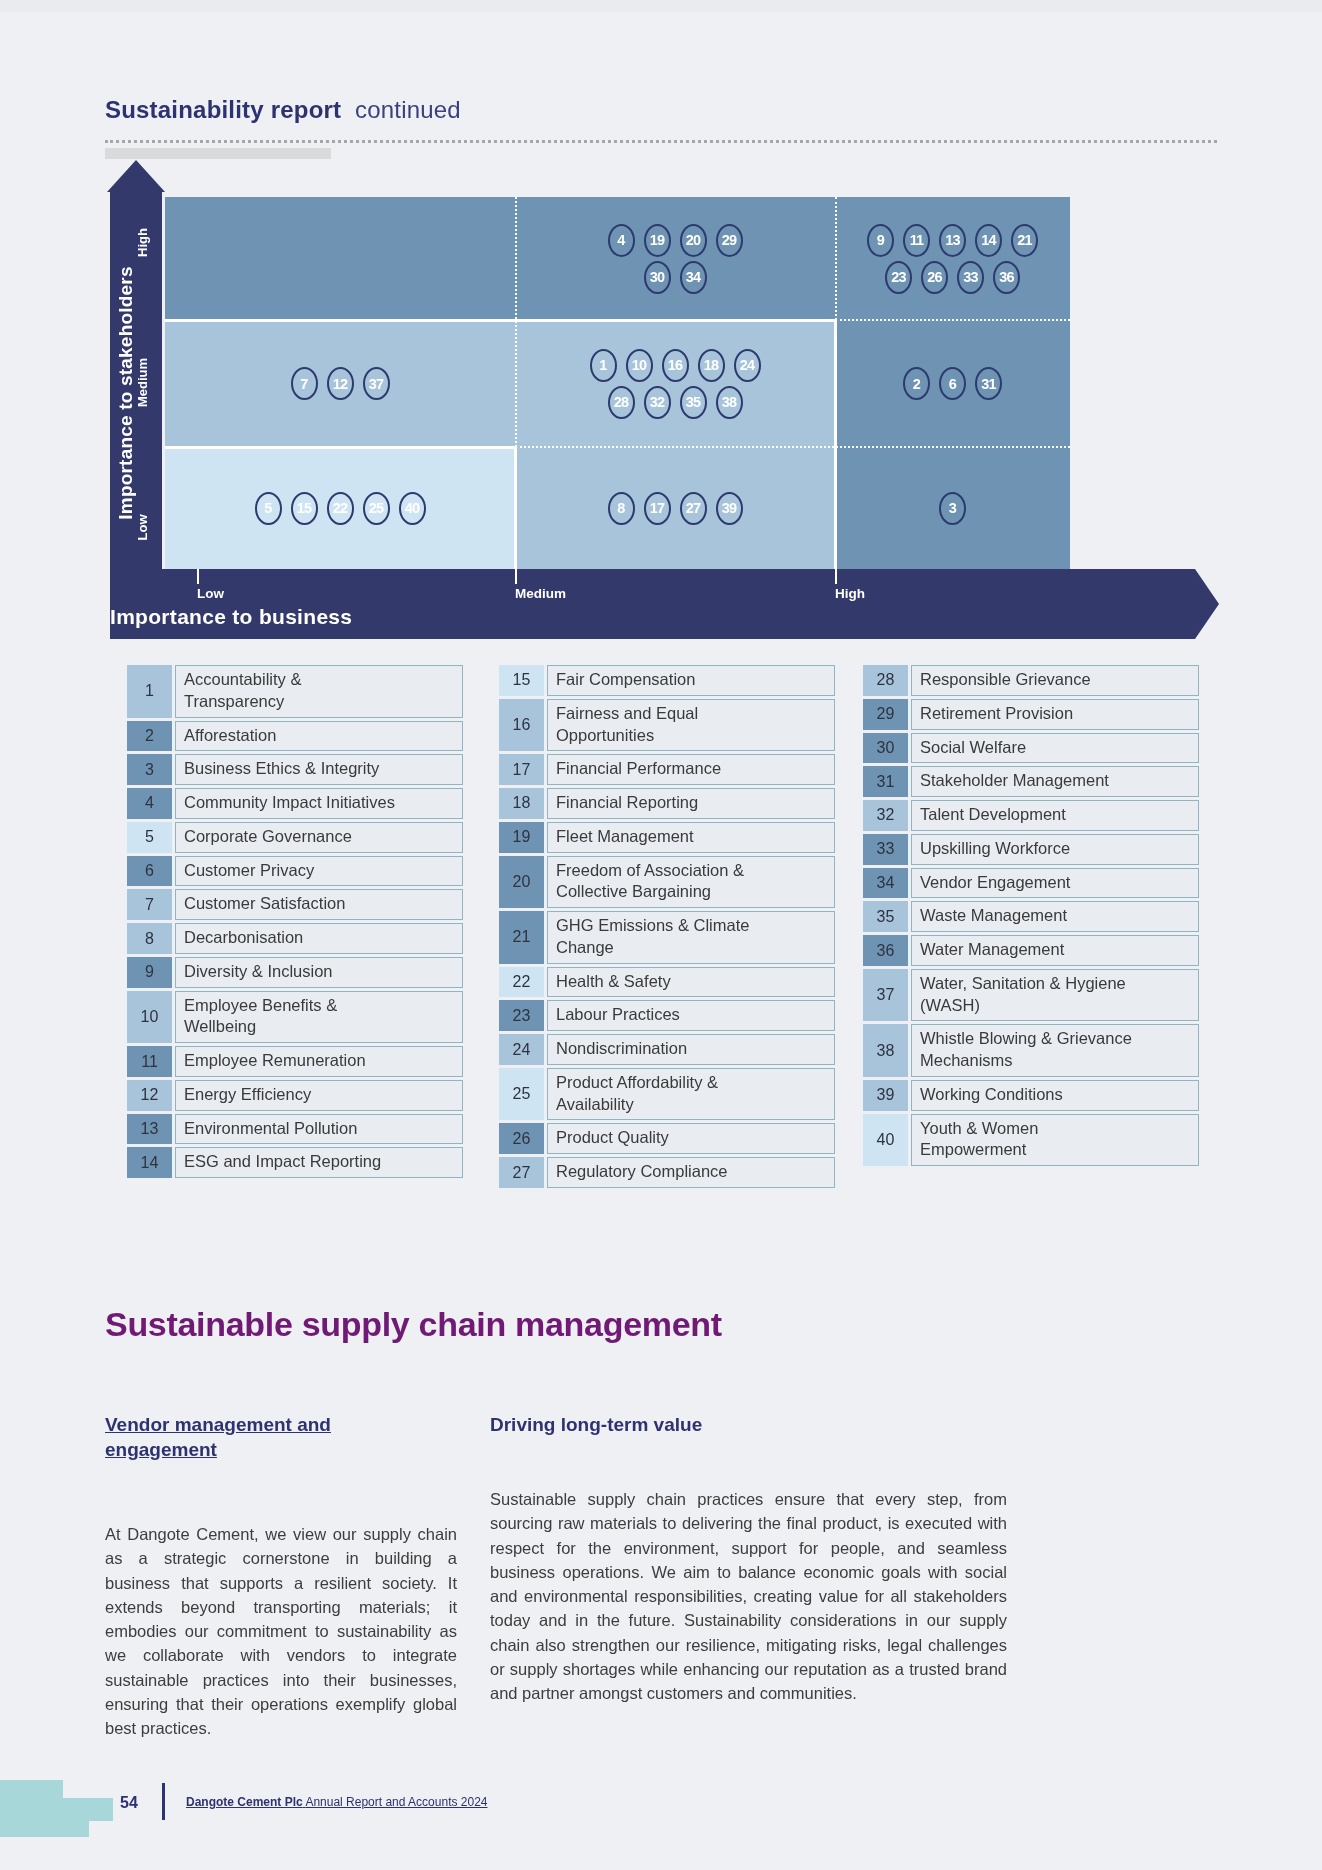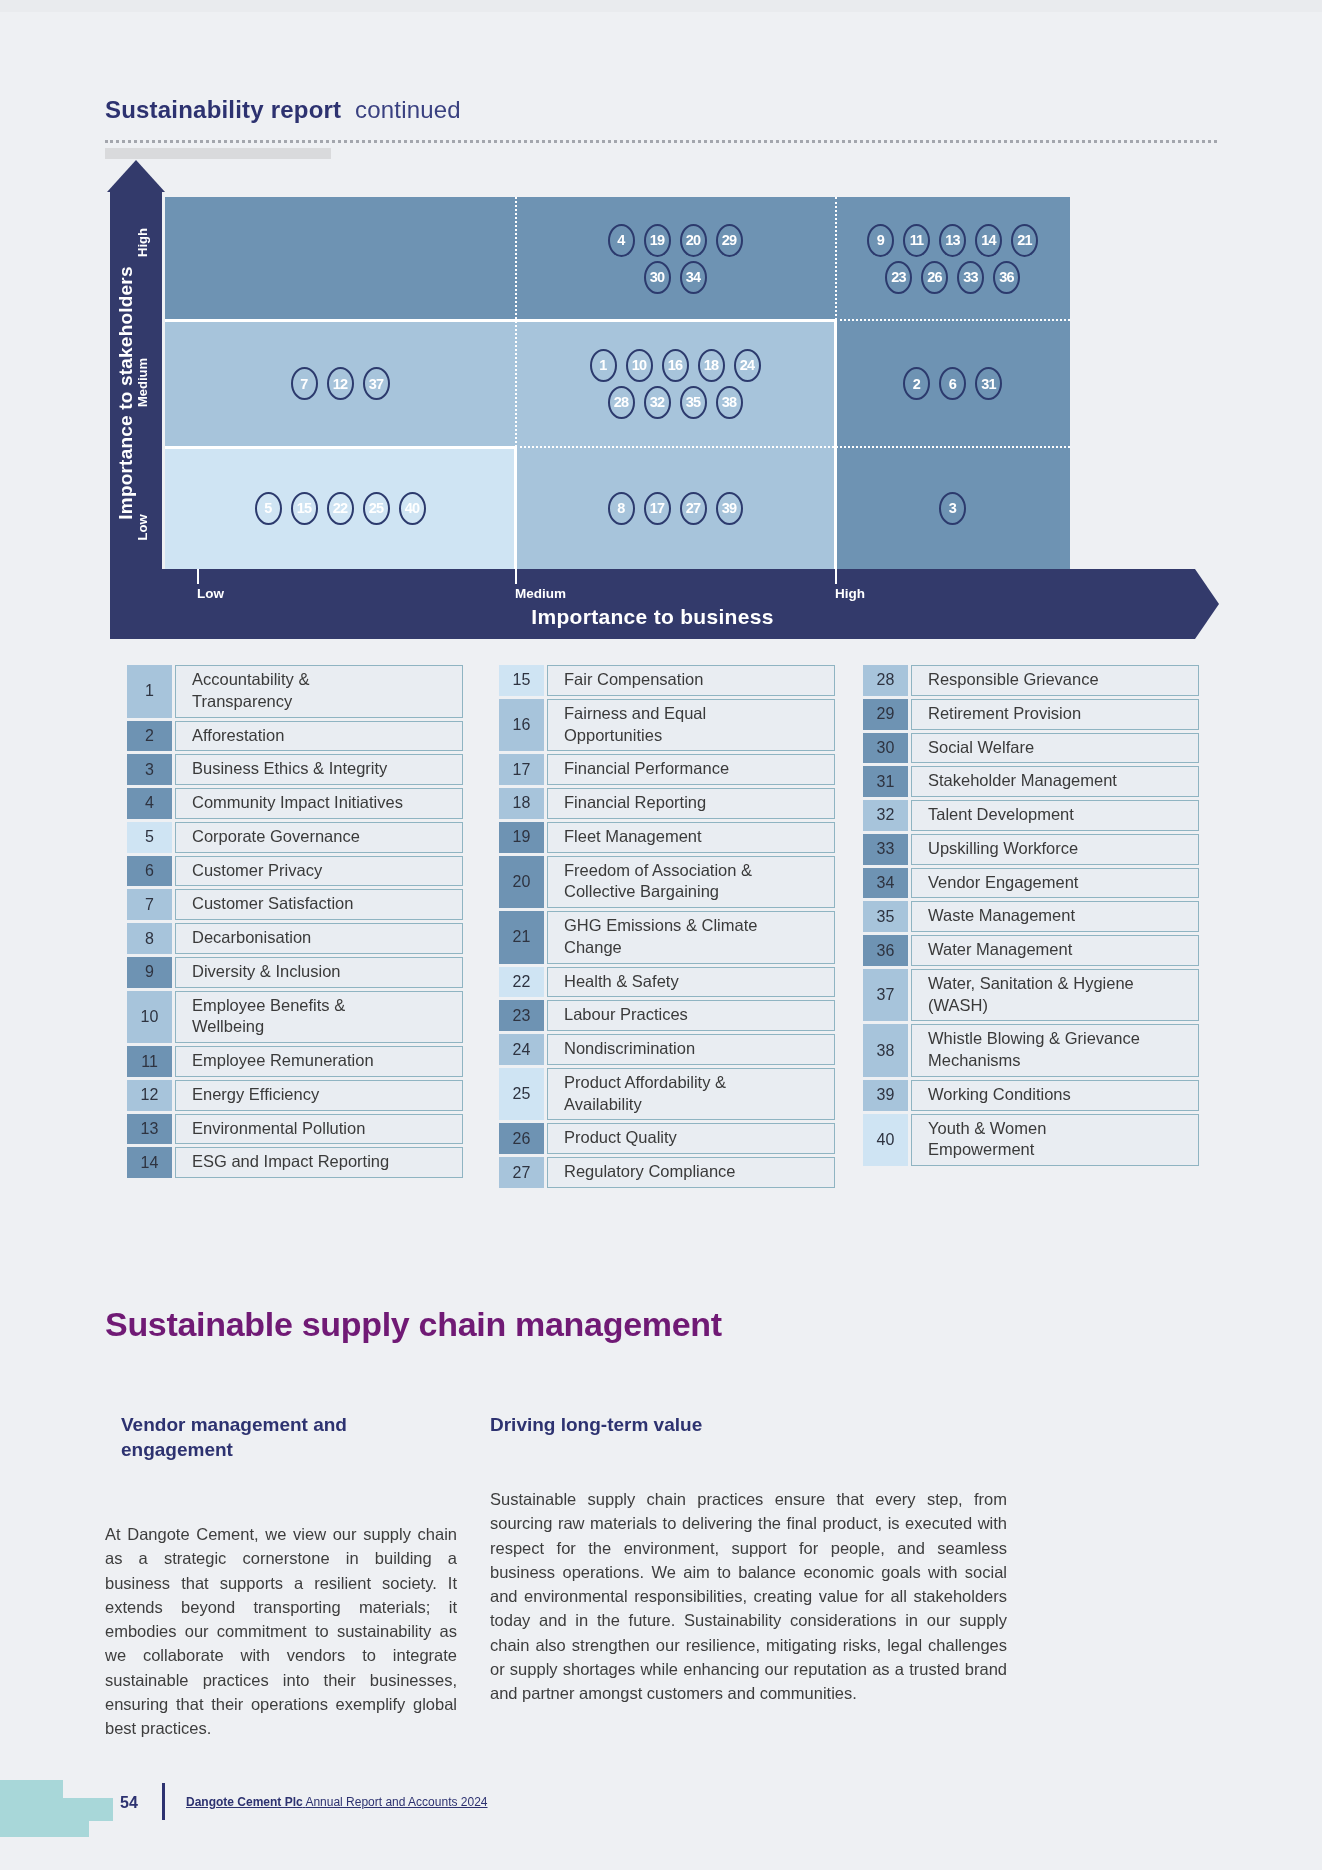--- a/index.html
+++ b/index.html
@@ -42,38 +42,38 @@
   .y-lab { position:absolute; width:80px; text-align:center; transform:rotate(-90deg);
            color:#fff; font-weight:bold; font-size:13px; left:-8px; }
   .y-lab.hi { top:45px; } .y-lab.me { top:185px; } .y-lab.lo { top:330px; }
   .xaxis { position:absolute; left:110px; top:557px; width:1085px; height:70px; background:#333a6b; }
   .xaxis-head { position:absolute; left:1195px; top:557px; width:0; height:0;
                 border-top:35px solid transparent; border-bottom:35px solid transparent;
                 border-left:24px solid #333a6b; }
   .x-tick { position:absolute; top:0; width:0; height:15px; border-left:2px solid #fff; }
   .x-ticklab { position:absolute; top:17px; color:#fff; font-weight:bold; font-size:13.5px; }
   .t0 { left:87px; } .t1 { left:405px; } .t2 { left:725px; }
-  .x-title { position:absolute; left:0; top:36px; width:1085px; text-align:center;
+  .x-title { position:absolute; left:0; top:36px; width:1085px; 
              color:#fff; font-weight:bold; font-size:21px; letter-spacing:.3px; }
 
   
   .leg-col { position:absolute; top:653px; width:336px; }
   .lc0 { left:127px; } .lc1 { left:499px; } .lc2 { left:863px; }
   .leg-row { display:flex; align-items:stretch; margin-bottom:3px; min-height:28px; }
   .leg-num { flex:0 0 45px; display:flex; align-items:center; justify-content:center;
              font-size:16px; color:#2e3340; margin-right:3px; }
-  .leg-txt { flex:1; background:#e9edf2; border:1px solid #8fb4c2; padding:3px 10px 4px 16px;
+  .leg-txt { flex:1; background:#e9edf2; border:1px solid #8fb4c2; padding:3px 10px 4px 8px;
              font-size:16.5px; color:#3a3a3a; line-height:1.32; display:flex; align-items:center;
              white-space:pre-line; }
 
   
   .sec-title { position:absolute; left:105px; top:1293px; font-size:34px; font-weight:bold;
                color:#701a75; letter-spacing:-0.3px; }
   .col-head { position:absolute; top:1401px; font-size:19px; font-weight:bold; color:#2d3270; line-height:1.3; }
-  .ch-left { left:121px; width:280px; }
+  .ch-left { left:105px; width:280px;text-decoration:underline; }
   .ch-right { left:490px; width:400px; }
   .para { position:absolute; font-size:16.5px; color:#3d3d3d; line-height:24.3px; text-align:justify; }
   .p-left { left:105px; top:1510px; width:352px; }
   .p-right { left:490px; top:1475px; width:517px; }
 
   
   .teal { position:absolute; background:#a8d7d9; }
   .teal-a { left:0; top:1768px; width:63px; height:18px; }
   .teal-b { left:0; top:1786px; width:113px; height:23px; }
   .teal-c { left:0; top:1809px; width:89px; height:16px; }

